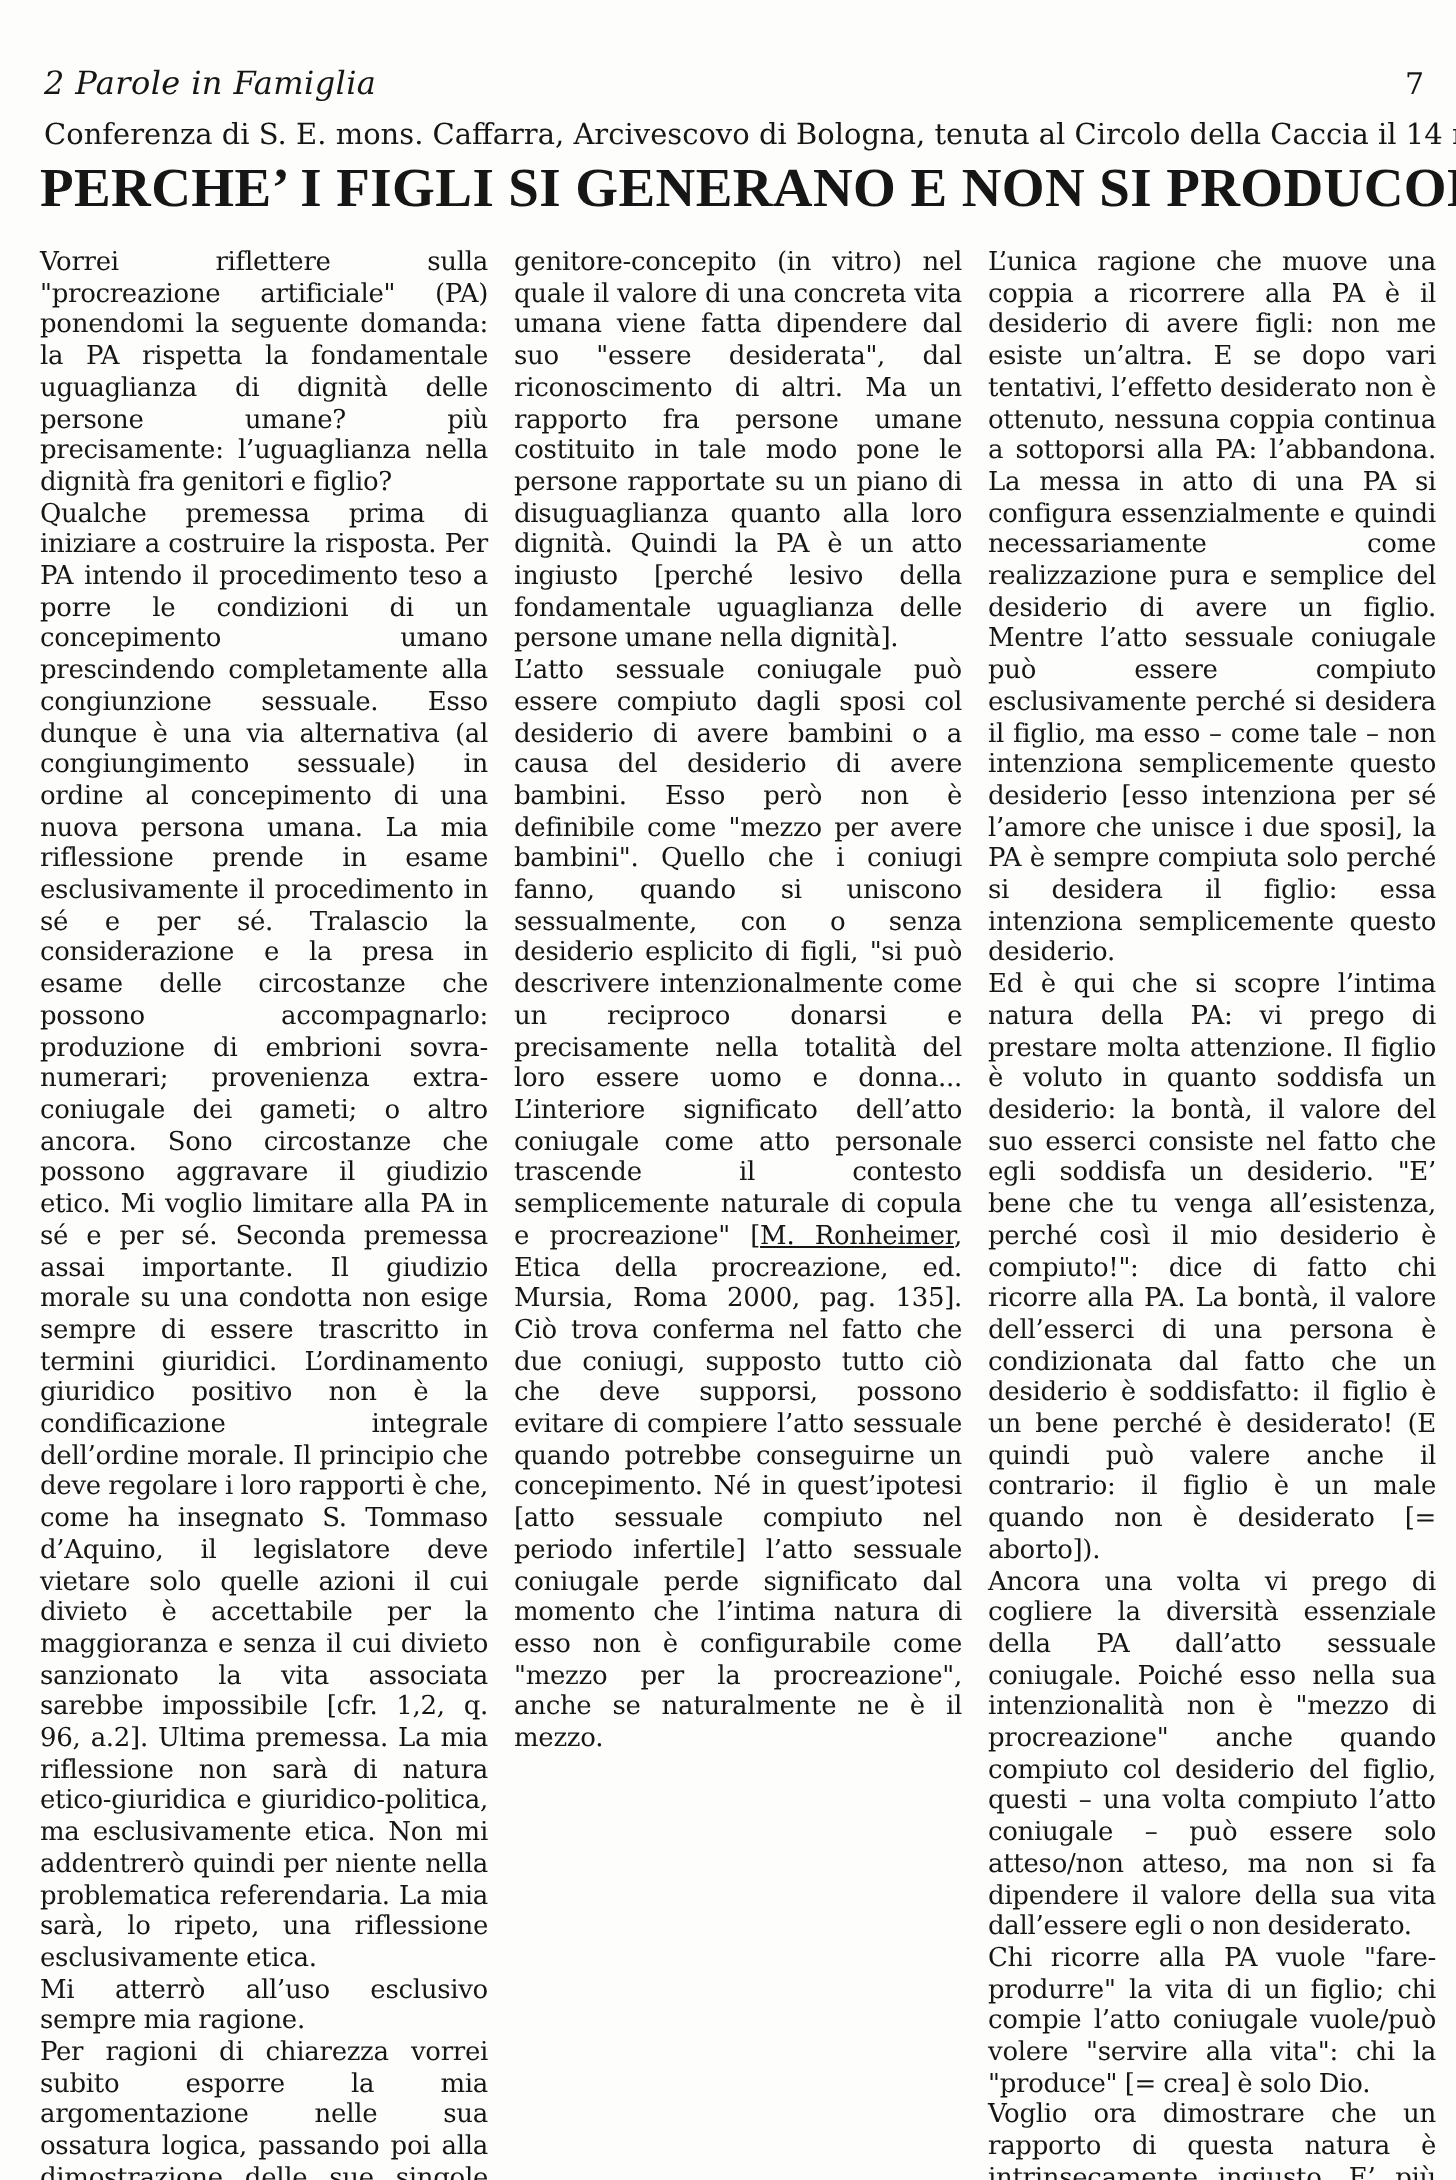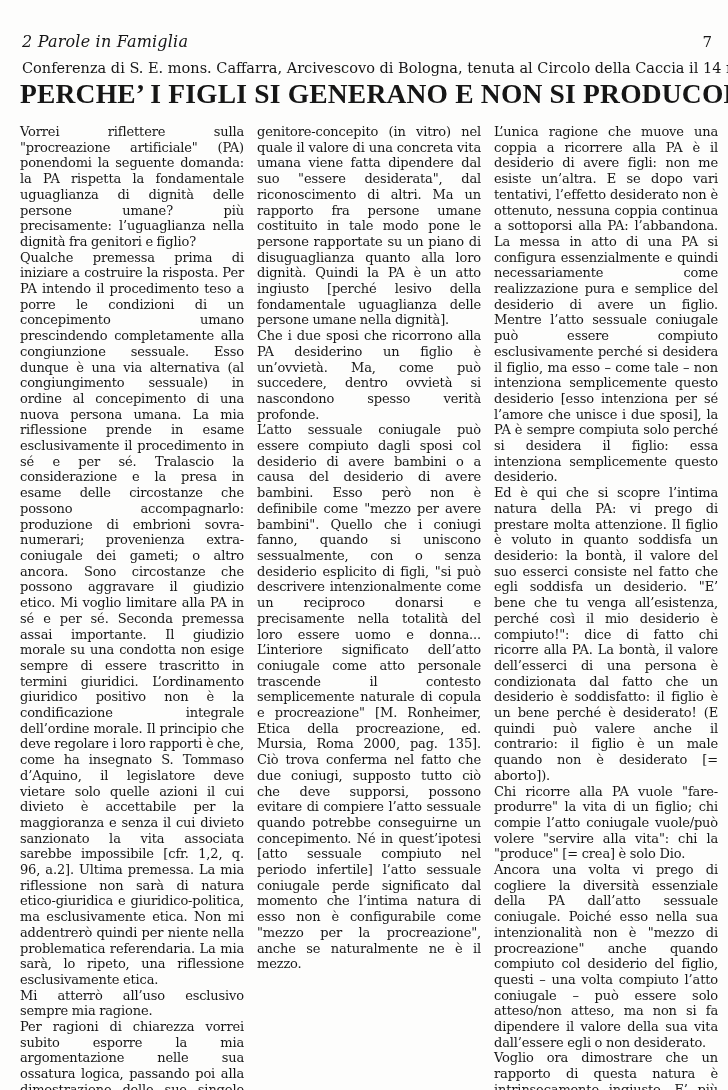--- a/index.html
+++ b/index.html
@@ -68,21 +68,21 @@
     font-size: 13px;
     line-height: 15.7px;
     text-align: justify;
     letter-spacing: -0.15px;
     word-spacing: -0.3px;
   }
   .col p {
     margin: 0;
     padding: 0;
   }
-  .ul { }
+  .ul { text-decoration: underline; }
 </style>
 </head>
 <body>
 
 <div class="page">
 
   <div class="header-row">
     <span class="journal">2 Parole in Famiglia</span>
     <span class="pagenum">7</span>
   </div>
@@ -95,28 +95,27 @@
 
     <div class="col">
       <p>Vorrei riflettere sulla "procreazione artificiale" (PA) ponendomi la seguente domanda: la PA rispetta la fondamentale uguaglianza di dignità delle persone umane? più precisamente: l’uguaglianza nella dignità fra genitori e figlio?</p>
       <p>Qualche premessa prima di iniziare a costruire la risposta. Per PA intendo il procedimento teso a porre le condizioni di un concepimento umano prescindendo completamente alla congiunzione sessuale. Esso dunque è una via alternativa (al congiungimento sessuale) in ordine al concepimento di una nuova persona umana. La mia riflessione prende in esame esclusivamente il procedimento in sé e per sé. Tralascio la considerazione e la presa in esame delle circostanze che possono accompagnarlo: produzione di embrioni sovra-numerari; provenienza extra-coniugale dei gameti; o altro ancora. Sono circostanze che possono aggravare il giudizio etico. Mi voglio limitare alla PA in sé e per sé. Seconda premessa assai importante. Il giudizio morale su una condotta non esige sempre di essere trascritto in termini giuridici. L’ordinamento giuridico positivo non è la condificazione integrale dell’ordine morale. Il principio che deve regolare i loro rapporti è che, come ha insegnato S. Tommaso d’Aquino, il legislatore deve vietare solo quelle azioni il cui divieto è accettabile per la maggioranza e senza il cui divieto sanzionato la vita associata sarebbe impossibile [cfr. 1,2, q. 96, a.2]. Ultima premessa. La mia riflessione non sarà di natura etico-giuridica e giuridico-politica, ma esclusivamente etica. Non mi addentrerò quindi per niente nella problematica referendaria. La mia sarà, lo ripeto, una riflessione esclusivamente etica.</p>
       <p>Mi atterrò all’uso esclusivo sempre mia ragione.</p>
       <p><span>Per ragioni di chiarezza vorrei subito esporre la mia argomentazione nelle sua ossatura logica, passando poi alla dimostrazione delle sue singole articolazioni. (Le riflessioni seguenti sono suggerite da </span></p>
     </div>
 
     <div class="col">
       <p>genitore-concepito (in vitro) nel quale il valore di una concreta vita umana viene fatta dipendere dal suo "essere desiderata", dal riconoscimento di altri. Ma un rapporto fra persone umane costituito in tale modo pone le persone rapportate su un piano di disuguaglianza quanto alla loro dignità. Quindi la PA è un atto ingiusto [perché lesivo della fondamentale uguaglianza delle persone umane nella dignità].</p>
-      <p>Che i due sposi che ricorrono alla PA desiderino un figlio è un’ovvietà. Ma, come può succedere, dentro ovvietà si nascondono spesso verità profonde.</p>
       <p><span>L’atto sessuale coniugale può essere compiuto dagli sposi col desiderio di avere bambini o a causa del desiderio di avere bambini. Esso però non è definibile come "mezzo per avere bambini". Quello che i coniugi fanno, quando si uniscono sessualmente, con o senza desiderio esplicito di figli, "si può descrivere intenzionalmente come un reciproco donarsi e precisamente nella totalità del loro essere uomo e donna... L’interiore significato dell’atto coniugale come atto personale trascende il contesto semplicemente naturale di copula e procreazione" [</span><span class="ul">M. Ronheimer</span><span>, Etica della procreazione, ed. Mursia, Roma 2000, pag. 135]. Ciò trova conferma nel fatto che due coniugi, supposto tutto ciò che deve supporsi, possono evitare di compiere l’atto sessuale quando potrebbe conseguirne un concepimento. Né in quest’ipotesi [atto sessuale compiuto nel periodo infertile] l’atto sessuale coniugale perde significato dal momento che l’intima natura di esso non è configurabile come "mezzo per la procreazione", anche se naturalmente ne è il mezzo.</span></p>
 
     </div>
 
     <div class="col">
       <p>L’unica ragione che muove una coppia a ricorrere alla PA è il desiderio di avere figli: non me esiste un’altra. E se dopo vari tentativi, l’effetto desiderato non è ottenuto, nessuna coppia continua a sottoporsi alla PA: l’abbandona. La messa in atto di una PA si configura essenzialmente e quindi necessariamente come realizzazione pura e semplice del desiderio di avere un figlio. Mentre l’atto sessuale coniugale può essere compiuto esclusivamente perché si desidera il figlio, ma esso – come tale – non intenziona semplicemente questo desiderio [esso intenziona per sé l’amore che unisce i due sposi], la PA è sempre compiuta solo perché si desidera il figlio: essa intenziona semplicemente questo desiderio.</p>
       <p>Ed è qui che si scopre l’intima natura della PA: vi prego di prestare molta attenzione. Il figlio è voluto in quanto soddisfa un desiderio: la bontà, il valore del suo esserci consiste nel fatto che egli soddisfa un desiderio. "E’ bene che tu venga all’esistenza, perché così il mio desiderio è compiuto!": dice di fatto chi ricorre alla PA. La bontà, il valore dell’esserci di una persona è condizionata dal fatto che un desiderio è soddisfatto: il figlio è un bene perché è desiderato! (E quindi può valere anche il contrario: il figlio è un male quando non è desiderato [= aborto]).</p>
+      <p>Ancora una volta vi prego di cogliere la diversità essenziale della PA dall’atto sessuale coniugale. Poiché esso nella sua intenzionalità non è "mezzo di procreazione" anche quando compiuto col desiderio del figlio, questi – una volta compiuto l’atto coniugale – può essere solo atteso/non atteso, ma non si fa dipendere il valore della sua vita dall’essere egli o non desiderato.</p>
       <p>Chi ricorre alla PA vuole "fare-produrre" la vita di un figlio; chi compie l’atto coniugale vuole/può volere "servire alla vita": chi la "produce" [= crea] è solo Dio.</p>
-      <p>Ancora una volta vi prego di cogliere la diversità essenziale della PA dall’atto sessuale coniugale. Poiché esso nella sua intenzionalità non è "mezzo di procreazione" anche quando compiuto col desiderio del figlio, questi – una volta compiuto l’atto coniugale – può essere solo atteso/non atteso, ma non si fa dipendere il valore della sua vita dall’essere egli o non desiderato.</p>
       <p>Voglio ora dimostrare che un rapporto di questa natura è intrinsecamente ingiusto. E’ più agevole cogliere questa intima ingiustizia se ora ci mettiamo dal punto di vista del figlio prodotto da una PA.</p>
 
     </div>
 
   </div>
 </div>
 
 </body></html>

